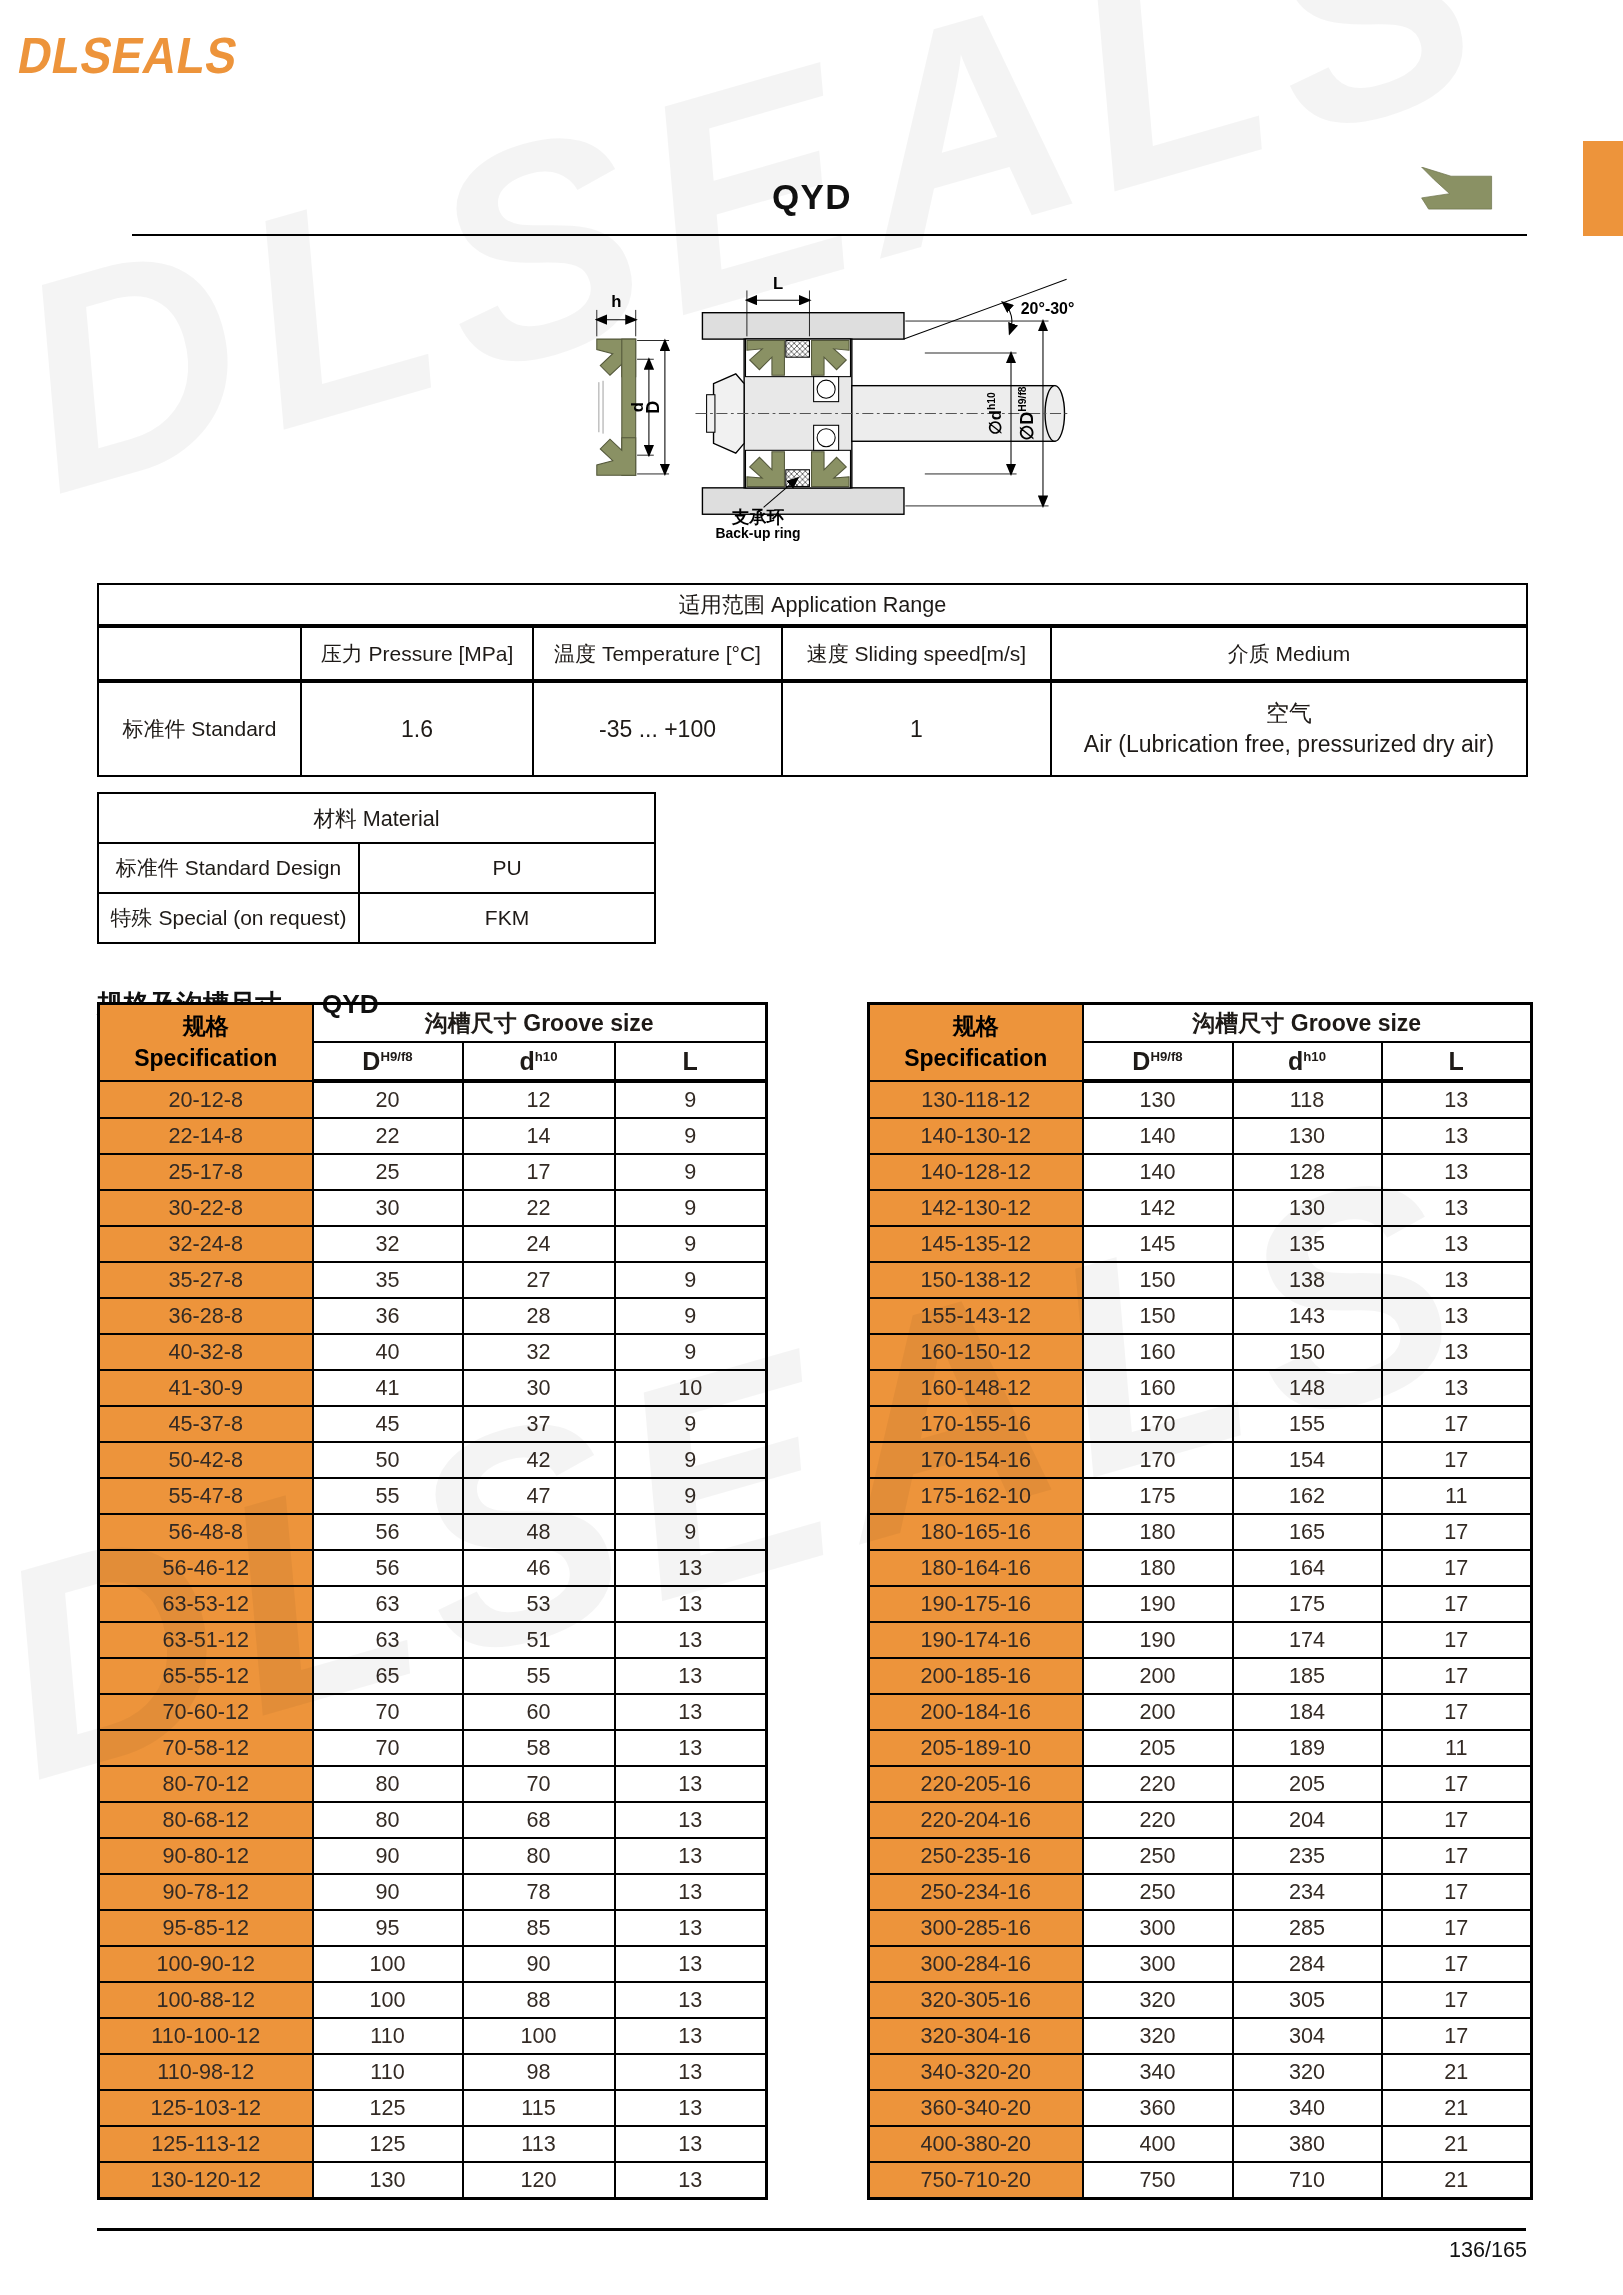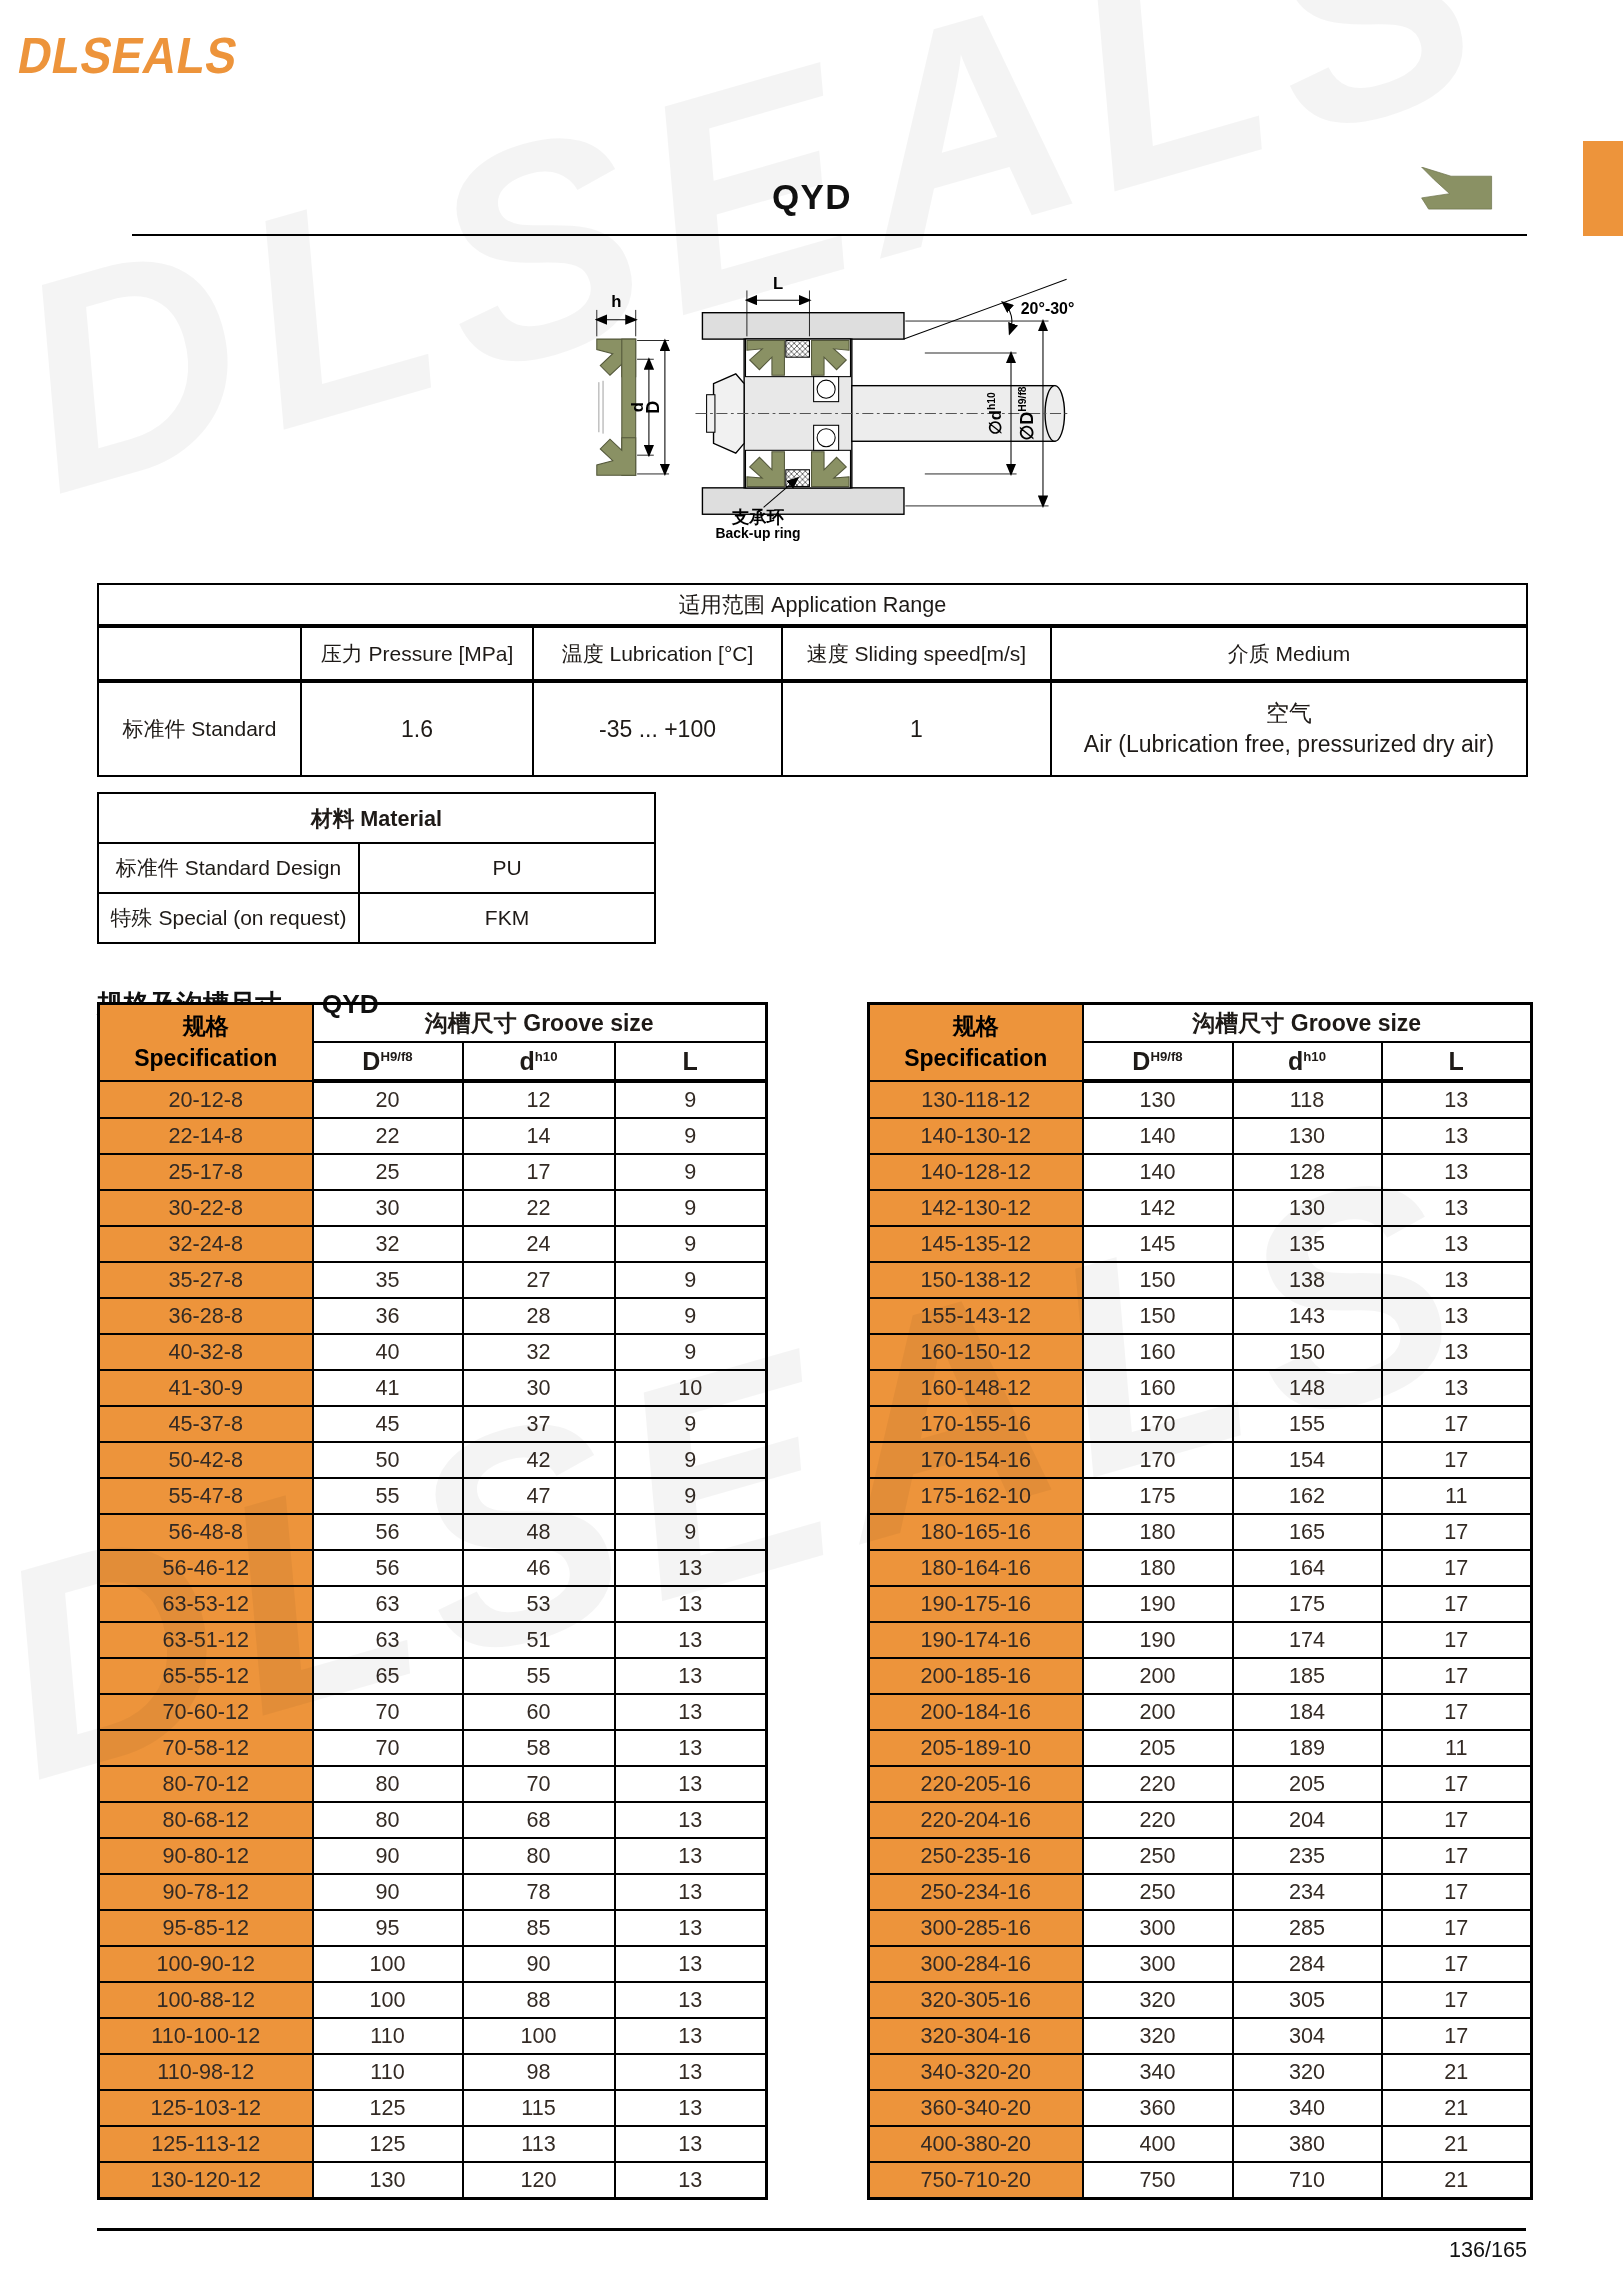--- a/index.html
+++ b/index.html
@@ -36,21 +36,21 @@
   td,th{ border:2.1px solid #000; text-align:center; vertical-align:middle; padding:0; font-weight:normal; overflow:hidden; }
   
   .app-table{ left:97px; top:583px; width:1429px; border:2.8px solid #000; }
   .app-table .t-title{ height:39px; font-size:21.6px; }
   .app-table .hrow th{ height:51px; font-size:21px; border-bottom-width:4.2px; border-top-width:4.2px; }
   .app-table .drow td{ height:92px; font-size:23px; }
   .app-table .medium{ font-size:20px; line-height:1.35; }
   
   .mat-table{ left:97px; top:792px; width:556px; border:2.8px solid #000; }
   .mat-table td{ height:48px; font-size:21px; }
-  .mat-table .t-title{ height:48px; font-size:21.6px;font-weight:bold; }
+  .mat-table .t-title{ height:48px; font-size:21.6px; }
   
   .spec-table{ border:3.5px solid #000; }
   .spec-left{ left:97px; top:1002px; width:668px; }
   .spec-right{ left:867px; top:1002px; width:664px; }
   .spec-table th{ font-size:23px; }
   .spec-table .hr1 th{ height:36px; }
   .spec-table .hr2 th{ height:36px; border-bottom-width:4.2px; }
   .spec-table td{ height:34px; font-size:21.6px; color:#332a24; line-height:1; }
   .spec-col{ background:#ED943B; color:#3a2a1c; }
   .spec-head{
@@ -199,21 +199,21 @@
         <col style="width:269px">
         <col style="width:476px">
       </colgroup>
     <tbody>
       <tr>
           <th class="t-title" colspan="5">适用范围 Application Range</th>
         </tr>
       <tr class="hrow">
         <th></th>
         <th>压力 Pressure [MPa]</th>
-        <th>温度 Lubrication [°C]</th>
+        <th>温度 Temperature [°C]</th>
         <th>速度 Sliding speed[m/s]</th>
         <th>介质 Medium</th>
       </tr>
       <tr class="drow">
         <td style="font-size:21px">标准件 Standard</td>
         <td>1.6</td>
         <td>-35 ... +100</td>
         <td>1</td>
         <td class="medium">
           <div>空气</div>

